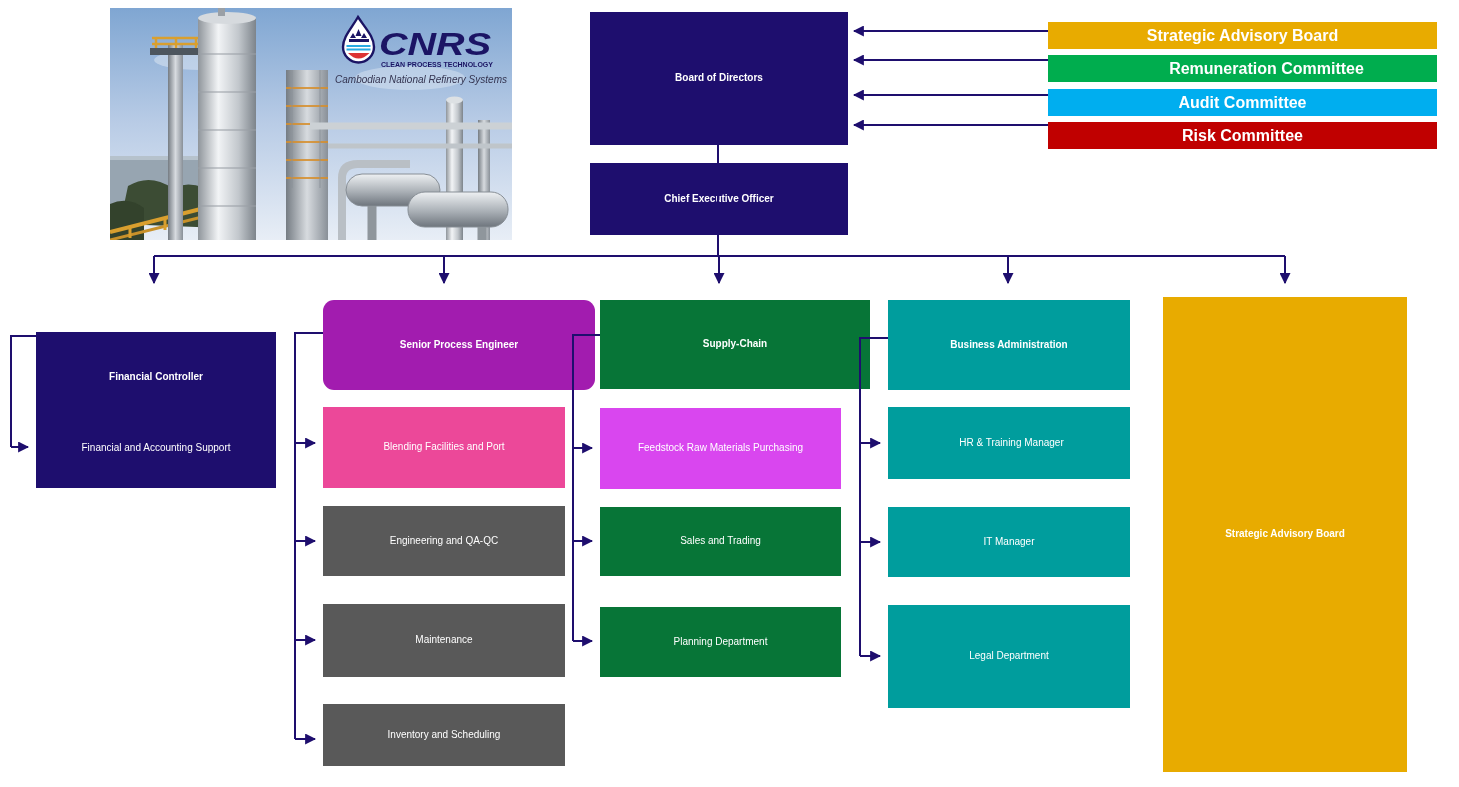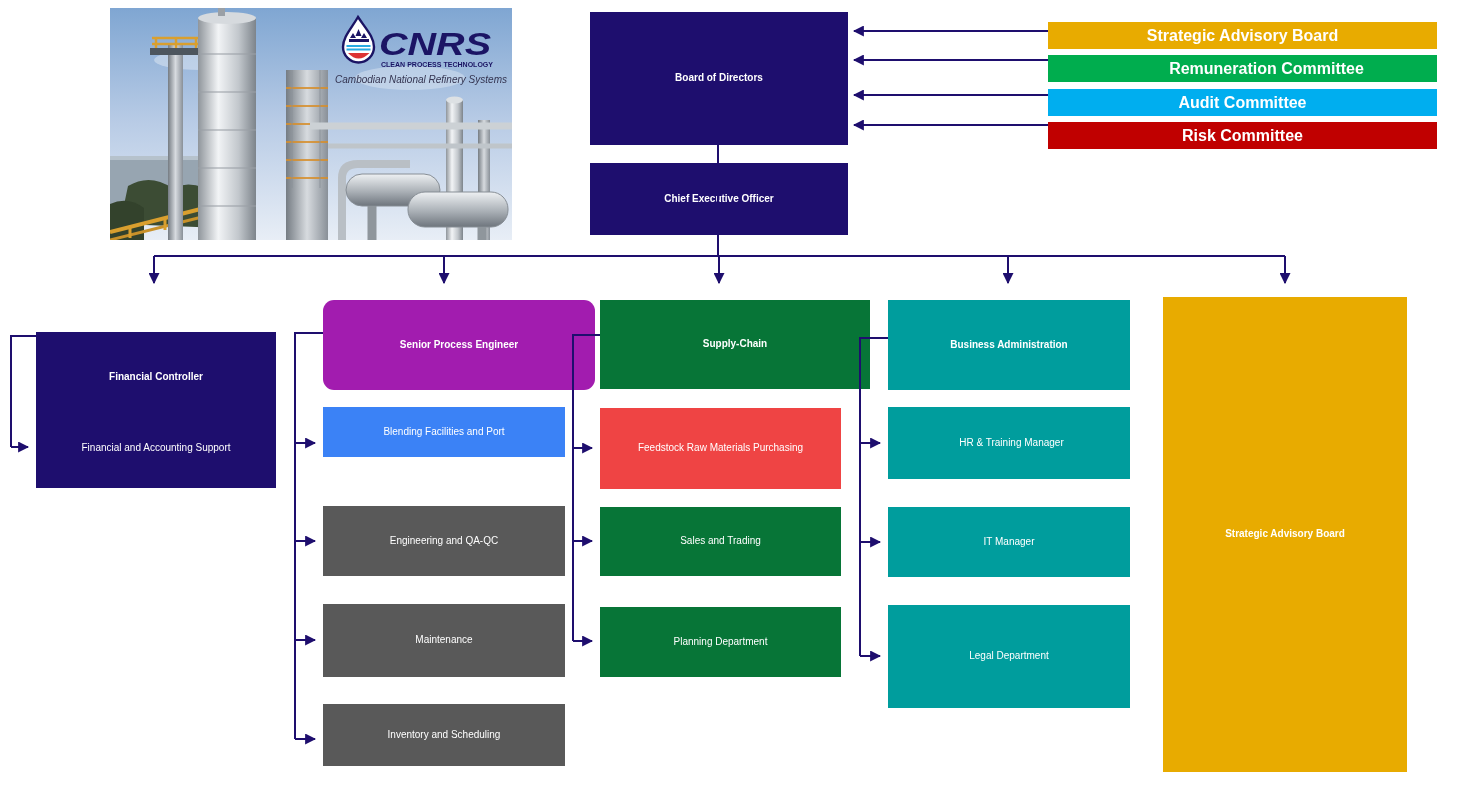--- a/index.html
+++ b/index.html
@@ -109,27 +109,27 @@
 
   <div class="bar" style="top: 22px; background-color: rgb(232, 171, 0);">Strategic Advisory Board</div>
   <div class="bar" style="top: 55px; background-color: rgb(0, 173, 78); padding-left: 48px;">Remuneration Committee</div>
   <div class="bar" style="top: 89px; background-color: rgb(0, 174, 239);">Audit Committee</div>
   <div class="bar" style="top: 122px; background-color: rgb(192, 0, 0);">Risk Committee</div>
 
   <div class="box head" style="left: 36px; top: 300px; width: 240px; height: 90px; background-color: rgb(30, 14, 110); margin-top: 32px;">Financial Controller</div>
   <div class="box child" style="left: 36px; top: 408px; width: 240px; height: 80px; background-color: rgb(30, 14, 110);">Financial and Accounting Support</div>
 
   <div class="box head" style="left: 323px; top: 300px; width: 272px; height: 90px; background-color: #a21caf; border-radius: 11px;">Senior Process Engineer</div>
-  <div class="box child" style="left: 323px; top: 407px; width: 242px; height: 50px; background-color: #3b82f6;">Blending Facilities and Port</div>
+  <div class="box child" style="left: 323px; top: 407px; width: 242px; height: 81px; background-color: #ec4899;">Blending Facilities and Port</div>
   <div class="box child" style="left: 323px; top: 506px; width: 242px; height: 70px; background-color: rgb(89, 89, 89);">Engineering and QA-QC</div>
   <div class="box child" style="left: 323px; top: 604px; width: 242px; height: 73px; background-color: rgb(89, 89, 89);">Maintenance</div>
   <div class="box child" style="left: 323px; top: 704px; width: 242px; height: 62px; background-color: rgb(89, 89, 89);">Inventory and Scheduling</div>
 
   <div class="box head" style="left: 600px; top: 300px; width: 270px; height: 89px; background-color: rgb(7, 117, 55);">Supply-Chain</div>
-  <div class="box child" style="left: 600px; top: 408px; width: 241px; height: 81px; background-color: #ef4444;">Feedstock Raw Materials Purchasing</div>
+  <div class="box child" style="left: 600px; top: 408px; width: 241px; height: 81px; background-color: #d946ef;">Feedstock Raw Materials Purchasing</div>
   <div class="box child" style="left: 600px; top: 507px; width: 241px; height: 69px; background-color: rgb(7, 117, 55);">Sales and Trading</div>
   <div class="box child" style="left: 600px; top: 607px; width: 241px; height: 70px; background-color: rgb(7, 117, 55);">Planning Department</div>
 
   <div class="box head" style="left: 888px; top: 300px; width: 242px; height: 90px; background-color: rgb(0, 157, 157);">Business Administration</div>
   <div class="box child" style="left: 888px; top: 407px; width: 242px; height: 72px; background-color: rgb(0, 157, 157); padding-left: 31px;">HR &amp; Training Manager</div>
   <div class="box child" style="left: 888px; top: 507px; width: 242px; height: 70px; background-color: rgb(0, 157, 157);">IT Manager</div>
   <div class="box child" style="left: 888px; top: 605px; width: 242px; height: 103px; background-color: rgb(0, 157, 157);">Legal Department</div>
 
   <div class="box head" style="left: 1163px; top: 297px; width: 244px; height: 475px; background-color: rgb(232, 171, 0);">Strategic Advisory Board</div>
 

